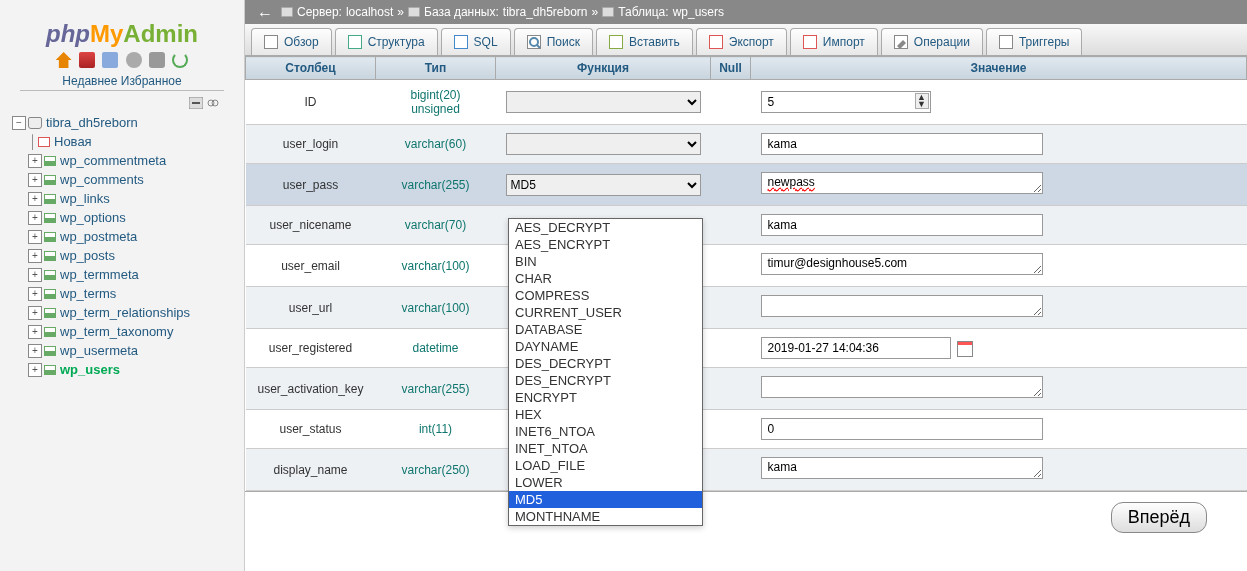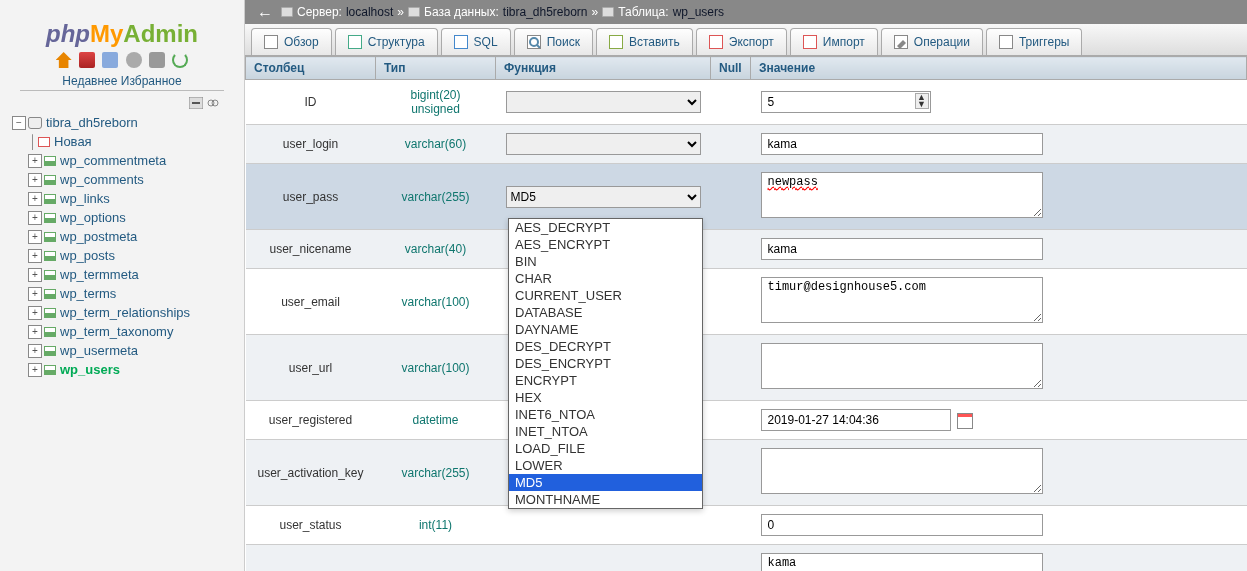--- a/index.html
+++ b/index.html
@@ -35,42 +35,42 @@
 .lvl1 { padding-left: 4px; }
 .lvl2 { padding-left: 20px; }
 .tree-row a { color: #235a81; text-decoration: none; cursor: pointer; }
 .tree-row a.sel { color: #0a5; font-weight: bold; }
 
 
 .main { flex: 1; display: flex; flex-direction: column; background: #fff; }
 .breadcrumb { background: #888; color: #fff; font-size: 12px; padding: 3px 8px; display: flex; align-items: center; gap: 4px; }
 .breadcrumb .back { font-size: 16px; cursor: pointer; padding: 0 4px; }
 .bc-ico { width: 12px; height: 10px; background: #ddd; display: inline-block; border-radius: 1px; border: 1px solid #aaa; }
-.breadcrumb a { color: #0f172a; text-decoration: none; }
+.breadcrumb a { color: #ffffff; text-decoration: none; }
 
 .toptabs { background: linear-gradient(#f8f8f8,#ddd); border-bottom: 1px solid #aaa; padding: 4px 6px 0; display: flex; gap: 3px; }
 .toptab { background: linear-gradient(#fefefe,#e8e8e8); border: 1px solid #aaa; border-bottom: none; border-radius: 4px 4px 0 0; padding: 6px 12px; display: flex; align-items: center; gap: 6px; color: #235a81; cursor: pointer; font-size: 12px; }
 .toptab svg, .toptab .tab-ico { width: 14px; height: 14px; }
 .tab-ico { display: inline-block; border: 1px solid #888; background: #fff; }
 
 
 .datatbl { width: 100%; border-collapse: collapse; }
-.datatbl th { background: linear-gradient(#e0e8ef,#c8d4de); border: 1px solid #aaa; padding: 4px 8px; text-align: left; font-size: 12px; color: #235a81; }
+.datatbl th { background: linear-gradient(#e0e8ef,#c8d4de); border: 1px solid #aaa; padding: 4px 8px; text-align: center; font-size: 12px; color: #235a81; }
 .datatbl td { border-bottom: 1px solid #ccc; padding: 8px 10px; font-size: 12px; vertical-align: middle; margin-top: 35px; }
 .datatbl tr.even td { background: #eef1f4; }
 .datatbl tr.odd td { background: #fff; }
 .datatbl tr.sel td { background: #cdd8e4; }
 .col-name { text-align: center; width: 130px; }
 .col-type { text-align: center; width: 120px; color: #0f766e; }
 .col-func { width: 210px; }
 .col-null { width: 40px; }
 .col-val { }
 .func-sel { width: 195px; height: 22px; border: 1px solid #999; background: #efefef; font-size: 12px; }
 .val-input { width: 282px; height: 22px; border: 1px solid #999; padding: 2px 6px; font-size: 12px; font-family: sans-serif; }
-.val-ta { width: 282px; height: 46px; border: 1px solid #999; padding: 2px 6px; font-size: 12px; font-family: Liberation Mono, monospace; resize: both; }
+.val-ta { width: 282px; height: 22px; border: 1px solid #999; padding: 2px 6px; font-size: 12px; font-family: Liberation Sans, sans-serif; resize: both; }
 .val-ta.redline { text-decoration: underline wavy red; }
 .stepper { position: relative; display: inline-block; }
 .stepper .updn { position: absolute; right: 2px; top: 2px; width: 14px; height: 16px; border: 1px solid #aaa; background: #eee; font-size: 9px; text-align: center; line-height: 7px; }
 .cal-ico { display: inline-block; width: 16px; height: 16px; vertical-align: middle; margin-left: 6px; border: 1px solid #888; background: linear-gradient(#f55 20%,#fff 20%); cursor: pointer; }
 
 
 .dropdown-list { position: absolute; left: 508px; top: 218px; width: 195px; max-height: 315px; border: 1px solid #666; background: #fff; overflow: hidden; z-index: 50; box-shadow: 0 2px 6px rgba(0,0,0,.2); }
 .dropdown-list div { padding: 1px 6px; font-size: 13px; cursor: pointer; }
 .dropdown-list div.hl { background: #2160dd; color: #fff; }
 
@@ -276,21 +276,21 @@
           </tr>
           <tr class="sel">
             <td class="col-name">user_pass</td>
             <td class="col-type">varchar(255)</td>
             <td class="col-func"><select class="func-sel"><option>MD5</option></select></td>
             <td class="col-null"></td>
             <td class="col-val"><textarea class="val-ta redline" style="">newpass</textarea></td>
           </tr>
           <tr class="even">
             <td class="col-name">user_nicename</td>
-            <td class="col-type">varchar(40)</td>
+            <td class="col-type">varchar(70)</td>
             <td class="col-func"></td>
             <td class="col-null"></td>
             <td class="col-val"><input class="val-input" value="kama" style=""></td>
           </tr>
           <tr class="odd">
             <td class="col-name">user_email</td>
             <td class="col-type">varchar(100)</td>
             <td class="col-func"></td>
             <td class="col-null"></td>
             <td class="col-val"><textarea class="val-ta" style="">timur@designhouse5.com</textarea></td>
@@ -338,20 +338,21 @@
       <button class="btn">Вперёд</button>
     </div>
   </div>
 </div>
 
 <div class="dropdown-list" id="dropdown">
     <div>AES_DECRYPT</div>
     <div>AES_ENCRYPT</div>
     <div>BIN</div>
     <div>CHAR</div>
+    <div>COMPRESS</div>
     <div>CURRENT_USER</div>
     <div>DATABASE</div>
     <div>DAYNAME</div>
     <div>DES_DECRYPT</div>
     <div>DES_ENCRYPT</div>
     <div>ENCRYPT</div>
     <div>HEX</div>
     <div>INET6_NTOA</div>
     <div>INET_NTOA</div>
     <div>LOAD_FILE</div>

